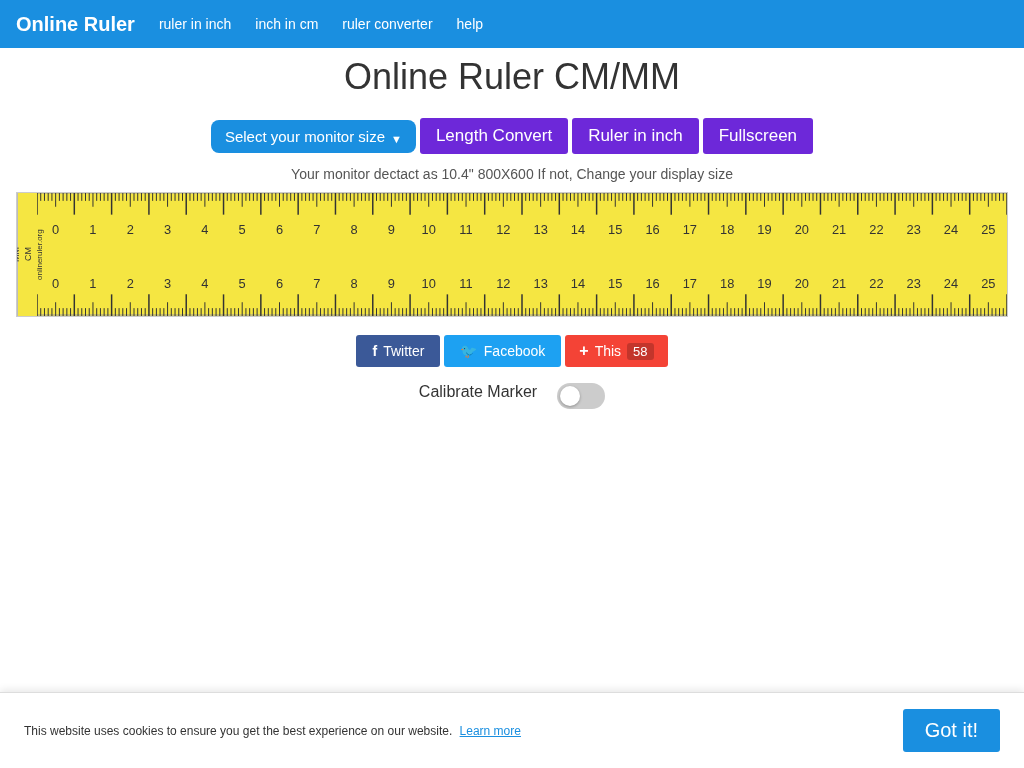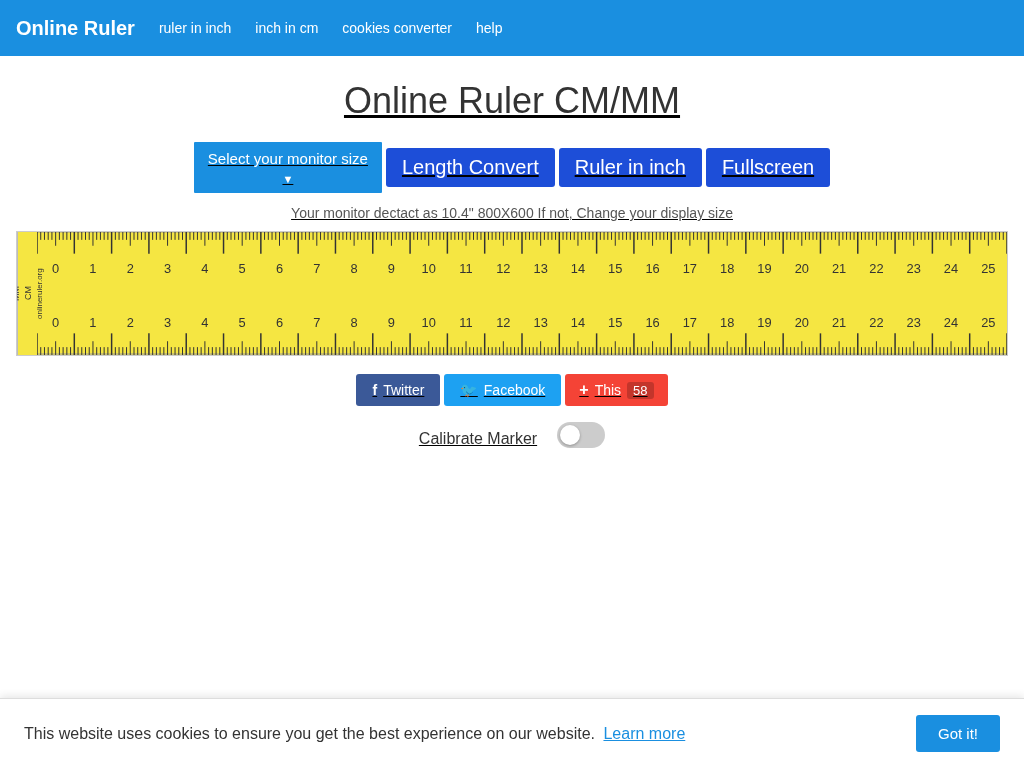--- a/index.html
+++ b/index.html
@@ -5,40 +5,39 @@
   <style>
     * { margin: 0; padding: 0; box-sizing: border-box; }
     body { font-family: Arial, sans-serif; background: #fff; }
 
     
     .navbar {
       background: #1a8fe0;
       display: flex;
       align-items: center;
       padding: 0 16px;
-      height: 56px;
+      height: 48px;
       gap: 24px;
     }
     .navbar-brand {
       font-size: 20px;
       font-weight: bold;
       color: #fff;
       text-decoration: none;
     }
     .navbar-link {
       color: #fff;
       text-decoration: none;
       font-size: 14px;
     }
 
     
     .main-content {
       text-align: center;
-      padding: 24px 16px 16px;
-      text-decoration: underline;
+      padding: 8px 16px 16px;
     }
     .page-title {
       font-size: 36px;
       font-weight: normal;
       color: #333;
       margin-bottom: 20px;
     }
 
     
     .button-row {
@@ -49,34 +48,33 @@
       margin-bottom: 12px;
     }
     .btn-monitor {
       background: #1a8fe0;
       color: #fff;
       border: none;
       padding: 8px 14px;
       font-size: 15px;
       cursor: pointer;
       display: flex;
-      align-items: center;
+      align-items: flex-end;
       gap: 6px;
-      border-radius: 1px;
-      flex-direction: column;
+      border-radius: 8px;
     }
     .btn-monitor .arrow {
       font-size: 11px;
     }
     .btn-blue {
-      background: #1d4ed8;
+      background: #6d28d9;
       color: #fff;
       border: none;
       padding: 8px 16px;
-      font-size: 20px;
+      font-size: 17px;
       cursor: pointer;
       border-radius: 3px;
     }
 
     
     .monitor-info {
       font-size: 14px;
       color: #555;
       margin-bottom: 10px;
     }
@@ -176,21 +174,21 @@
       background: rgba(0,0,0,0.2);
       border-radius: 3px;
       padding: 1px 6px;
       font-size: 13px;
     }
 
     
     .calibrate-row {
       display: flex;
       justify-content: center;
-      align-items: flex-end;
+      align-items: flex-start;
       gap: 20px;
       margin: 12px 0;
     }
     .calibrate-label {
       font-size: 16px;
       color: #333;
     }
 
     
     .toggle-switch {
@@ -235,56 +233,56 @@
       background: #fff;
       border-top: 1px solid #ddd;
       padding: 16px 24px;
       display: flex;
       align-items: center;
       justify-content: space-between;
       gap: 16px;
       box-shadow: 0 -2px 8px rgba(0,0,0,0.1);
     }
     .cookie-text {
-      font-size: 16px;
+      font-size: 12px;
       color: #333;
       flex: 1;
     }
     .cookie-learn {
       color: #1a8fe0;
       text-decoration: underline;
       cursor: pointer;
       margin-left: 4px;
     }
     .btn-got {
       background: #1a8fe0;
       color: #fff;
       border: none;
       padding: 10px 22px;
-      font-size: 15px;
+      font-size: 20px;
       cursor: pointer;
       border-radius: 3px;
       white-space: nowrap;
     }
 
     
     .icon-f { font-weight: bold; font-style: normal; }
     
     .icon-bird { font-size: 14px; }
     
     .icon-plus { font-size: 16px; font-weight: bold; }
   </style>
 </head>
 <body>
 
 <nav class="navbar">
   <a class="navbar-brand">Online Ruler</a>
   <a class="navbar-link">ruler in inch</a>
   <a class="navbar-link">inch in cm</a>
-  <a class="navbar-link">cookies converter</a>
+  <a class="navbar-link">ruler converter</a>
   <a class="navbar-link">help</a>
 </nav>
 
 <div class="main-content">
   <h1 class="page-title">Online Ruler CM/MM</h1>
 
   <div class="button-row">
     <button class="btn-monitor">
       <span>Select your monitor size</span>
       <span class="arrow">▼</span>

